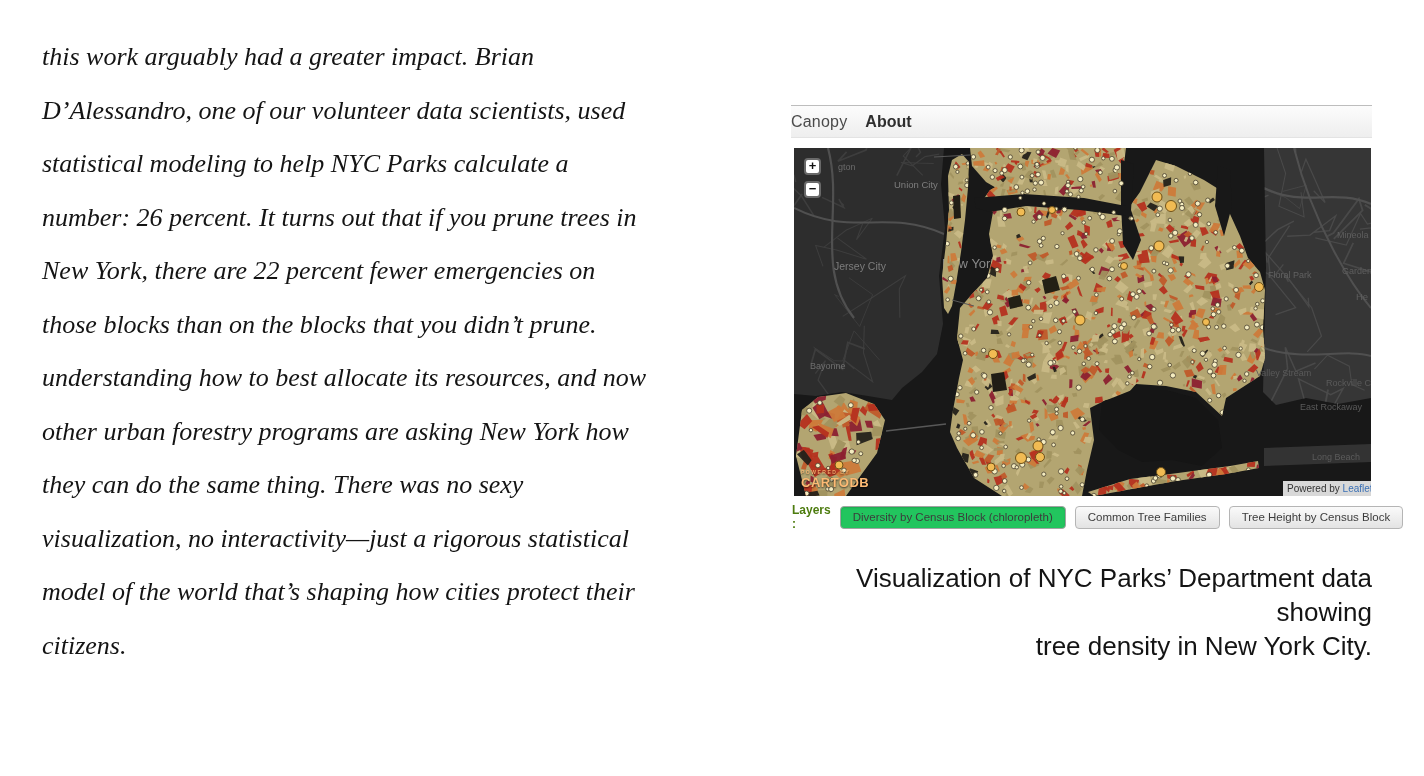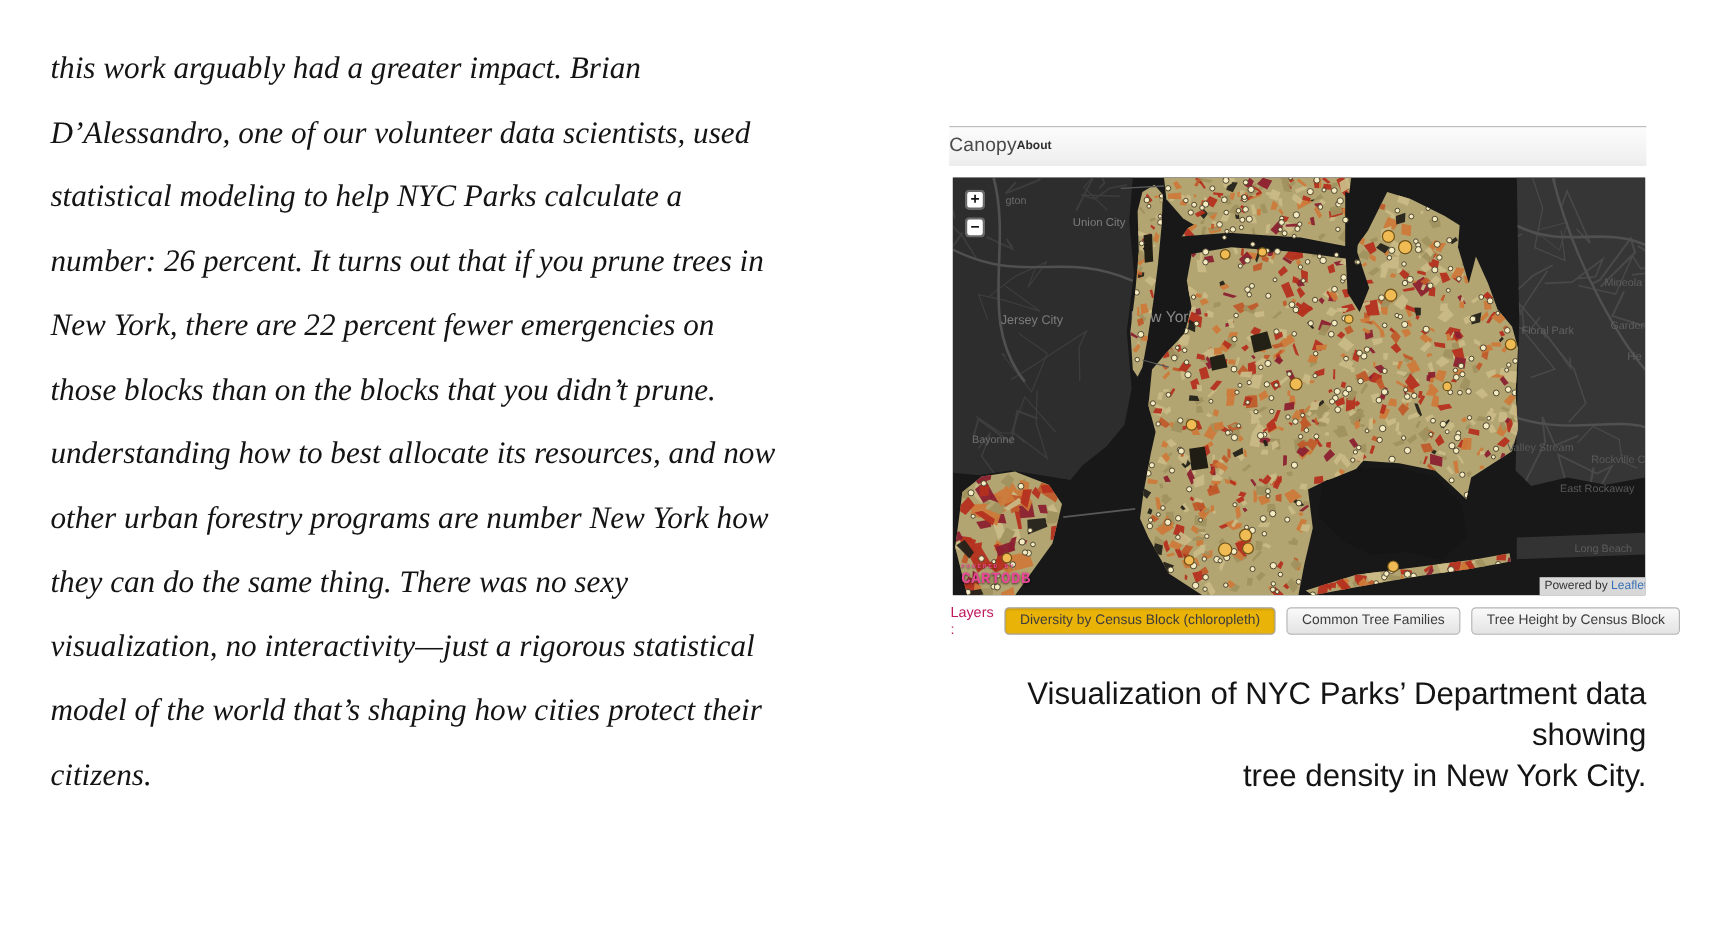--- a/index.html
+++ b/index.html
@@ -7,59 +7,59 @@
         font-family:"Liberation Sans",sans-serif;}
   
   #article{position:absolute;left:42px;top:30px;width:740px;color:#141414;
            font-family:"Liberation Serif","DejaVu Serif",serif;font-size:26px;}
   #article .tline{height:53.5px;line-height:53.5px;white-space:nowrap;font-style:italic;}
   
   #figure{position:absolute;left:791px;top:105px;width:581px;}
   #appheader{height:31px;border-top:1px solid #bdbdbd;border-bottom:1px solid #e3e3e3;
              background:linear-gradient(#fcfcfc,#eeeeee);display:flex;align-items:center;}
   #brand{margin-left:0;font-size:16px;color:#4a4a4a;letter-spacing:.2px;}
-  #about{font-size:10px;font-weight:bold;color:#2e2e2e;cursor:pointer;}
+  #about{margin-left:18px;font-size:16px;font-weight:bold;color:#2e2e2e;cursor:pointer;}
   #mapwrap{position:relative;margin-left:3px;margin-top:10px;width:577px;height:348px;
            background:#181818;overflow:hidden;}
   #mapsvg{position:absolute;left:0;top:0;}
   .zoomctl{position:absolute;left:10px;width:17px;height:17px;background:#fff;border-radius:4px;
            border:2px solid rgba(25,25,25,.65);box-sizing:border-box;color:#111;font-weight:bold;
            font-size:13px;line-height:12px;text-align:center;cursor:pointer;}
   #zin{top:10px;} #zout{top:33px;}
-  #carto{position:absolute;left:7px;bottom:6px;color:#ec4899;text-shadow:0 1px 2px rgba(0,0,0,.7);
-         cursor:pointer;font-family:Liberation Mono, monospace;}
+  #carto{position:absolute;left:7px;bottom:6px;color:#fdba74;text-shadow:0 1px 2px rgba(0,0,0,.7);
+         cursor:pointer;}
   #carto .tiny{font-size:5px;letter-spacing:1.5px;font-weight:bold;opacity:.85;}
   #carto .big{font-size:13px;font-weight:bold;letter-spacing:.5px;}
   #leafattr{position:absolute;right:0;bottom:0;width:84px;height:15px;overflow:hidden;
             background:rgba(250,250,250,.85);font-size:10px;line-height:15px;color:#333;
             padding-left:4px;white-space:nowrap;}
   #leafattr a{color:#3a70b5;text-decoration:none;cursor:pointer;}
   #layersrow{display:flex;align-items:center;margin-top:7px;margin-left:1px;}
-  #layerslabel{font-size:12px;font-weight:normal;color:#be185d;margin-right:9px;}
+  #layerslabel{font-size:12px;font-weight:bold;color:#4d7c0f;margin-right:9px;}
   .layerbtn{margin-right:9px;font-family:"Liberation Sans",sans-serif;font-size:11.5px;color:#3c3c3c;
             padding:4px 12px 5px;border:1px solid #b5b5b5;border-radius:4px;
             background:linear-gradient(#fafafa,#e3e3e3);cursor:pointer;white-space:nowrap;}
-  .layerbtn.active{background:#eab308;border-color:#a3a3a3;box-shadow:inset 0 1px 2px rgba(0,0,0,.15);}
+  .layerbtn.active{background:#22c55e;border-color:#a3a3a3;box-shadow:inset 0 1px 2px rgba(0,0,0,.15);}
   #caption{margin-top:30px;text-align:right;color:#141414;font-size:26px;line-height:34px;
            font-family:"Liberation Sans",sans-serif;}
 </style>
 </head>
 <body>
 
 <div id="page">
 
   <div id="article">
     <div class="tline">this work arguably had a greater impact. Brian</div>
     <div class="tline">D’Alessandro, one of our volunteer data scientists, used</div>
     <div class="tline">statistical modeling to help NYC Parks calculate a</div>
     <div class="tline">number: 26 percent. It turns out that if you prune trees in</div>
     <div class="tline">New York, there are 22 percent fewer emergencies on</div>
     <div class="tline">those blocks than on the blocks that you didn’t prune.</div>
     <div class="tline">understanding how to best allocate its resources, and now</div>
-    <div class="tline">other urban forestry programs are number New York how</div>
+    <div class="tline">other urban forestry programs are asking New York how</div>
     <div class="tline">they can do the same thing. There was no sexy</div>
     <div class="tline">visualization, no interactivity—just a rigorous statistical</div>
     <div class="tline">model of the world that’s shaping how cities protect their</div>
     <div class="tline">citizens.</div>
   </div>
 
   <div id="figure">
 
     <div id="appheader">
       <span id="brand">Canopy</span>

